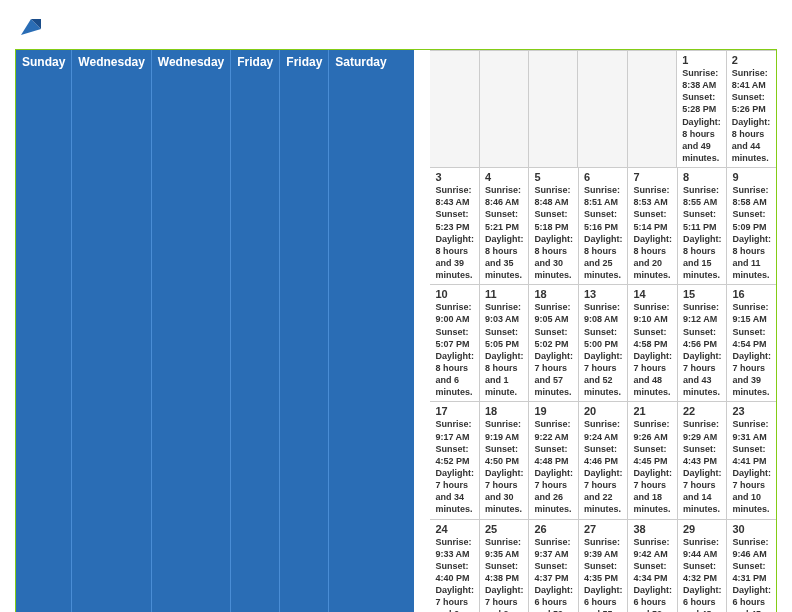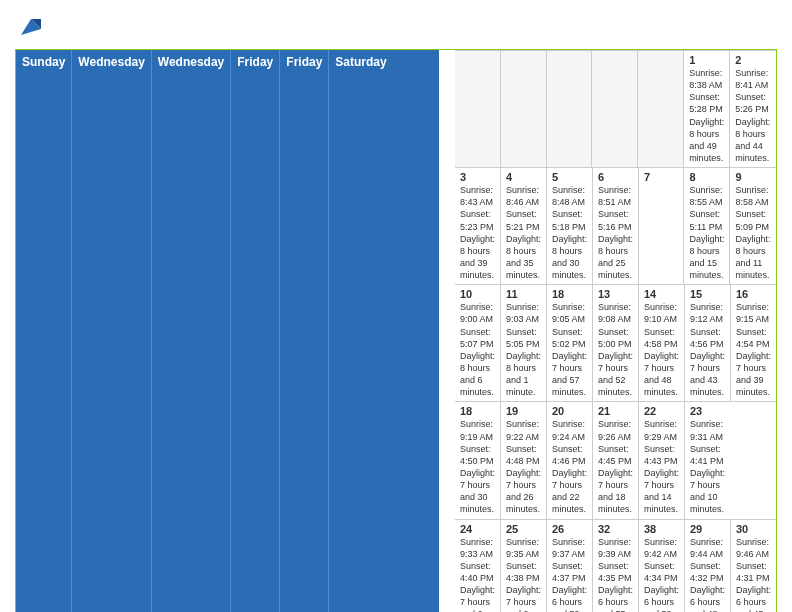--- a/index.html
+++ b/index.html
@@ -107,20 +107,21 @@
     }
     .day-num {
       font-size: 11px;
       font-weight: bold;
       margin-bottom: 1px;
     }
     .day-info {
       font-size: 9px;
       line-height: 1.35;
       color: #333;
+      font-weight: bold;
     }
   </style>
 </head>
 <body>
 
 <div class="page">
   <div class="header">
     <div class="logo">
       <div style="display:flex;align-items:center;">
         <div class="logo-text">
@@ -176,20 +177,21 @@
           <div class="cal-cell">
             <div class="day-num">5</div>
             <div class="day-info">Sunrise: 8:48 AM<br>Sunset: 5:18 PM<br>Daylight: 8 hours and 30 minutes.</div>
           </div>
           <div class="cal-cell">
             <div class="day-num">6</div>
             <div class="day-info">Sunrise: 8:51 AM<br>Sunset: 5:16 PM<br>Daylight: 8 hours and 25 minutes.</div>
           </div>
           <div class="cal-cell">
             <div class="day-num">7</div>
+            <div class="day-info">Sunrise: 8:53 AM<br>Sunset: 5:14 PM<br>Daylight: 8 hours and 20 minutes.</div>
           </div>
           <div class="cal-cell">
             <div class="day-num">8</div>
             <div class="day-info">Sunrise: 8:55 AM<br>Sunset: 5:11 PM<br>Daylight: 8 hours and 15 minutes.</div>
           </div>
           <div class="cal-cell">
             <div class="day-num">9</div>
             <div class="day-info">Sunrise: 8:58 AM<br>Sunset: 5:09 PM<br>Daylight: 8 hours and 11 minutes.</div>
           </div>
         </div>
@@ -218,20 +220,24 @@
             <div class="day-num">15</div>
             <div class="day-info">Sunrise: 9:12 AM<br>Sunset: 4:56 PM<br>Daylight: 7 hours and 43 minutes.</div>
           </div>
           <div class="cal-cell">
             <div class="day-num">16</div>
             <div class="day-info">Sunrise: 9:15 AM<br>Sunset: 4:54 PM<br>Daylight: 7 hours and 39 minutes.</div>
           </div>
         </div>
         <div class="cal-row">
           <div class="cal-cell">
+            <div class="day-num">17</div>
+            <div class="day-info">Sunrise: 9:17 AM<br>Sunset: 4:52 PM<br>Daylight: 7 hours and 34 minutes.</div>
+          </div>
+          <div class="cal-cell">
             <div class="day-num">18</div>
             <div class="day-info">Sunrise: 9:19 AM<br>Sunset: 4:50 PM<br>Daylight: 7 hours and 30 minutes.</div>
           </div>
           <div class="cal-cell">
             <div class="day-num">19</div>
             <div class="day-info">Sunrise: 9:22 AM<br>Sunset: 4:48 PM<br>Daylight: 7 hours and 26 minutes.</div>
           </div>
           <div class="cal-cell">
             <div class="day-num">20</div>
             <div class="day-info">Sunrise: 9:24 AM<br>Sunset: 4:46 PM<br>Daylight: 7 hours and 22 minutes.</div>
@@ -256,21 +262,21 @@
           </div>
           <div class="cal-cell">
             <div class="day-num">25</div>
             <div class="day-info">Sunrise: 9:35 AM<br>Sunset: 4:38 PM<br>Daylight: 7 hours and 2 minutes.</div>
           </div>
           <div class="cal-cell">
             <div class="day-num">26</div>
             <div class="day-info">Sunrise: 9:37 AM<br>Sunset: 4:37 PM<br>Daylight: 6 hours and 59 minutes.</div>
           </div>
           <div class="cal-cell">
-            <div class="day-num">32</div>
+            <div class="day-num">27</div>
             <div class="day-info">Sunrise: 9:39 AM<br>Sunset: 4:35 PM<br>Daylight: 6 hours and 55 minutes.</div>
           </div>
           <div class="cal-cell">
             <div class="day-num">38</div>
             <div class="day-info">Sunrise: 9:42 AM<br>Sunset: 4:34 PM<br>Daylight: 6 hours and 52 minutes.</div>
           </div>
           <div class="cal-cell">
             <div class="day-num">29</div>
             <div class="day-info">Sunrise: 9:44 AM<br>Sunset: 4:32 PM<br>Daylight: 6 hours and 48 minutes.</div>
           </div>

